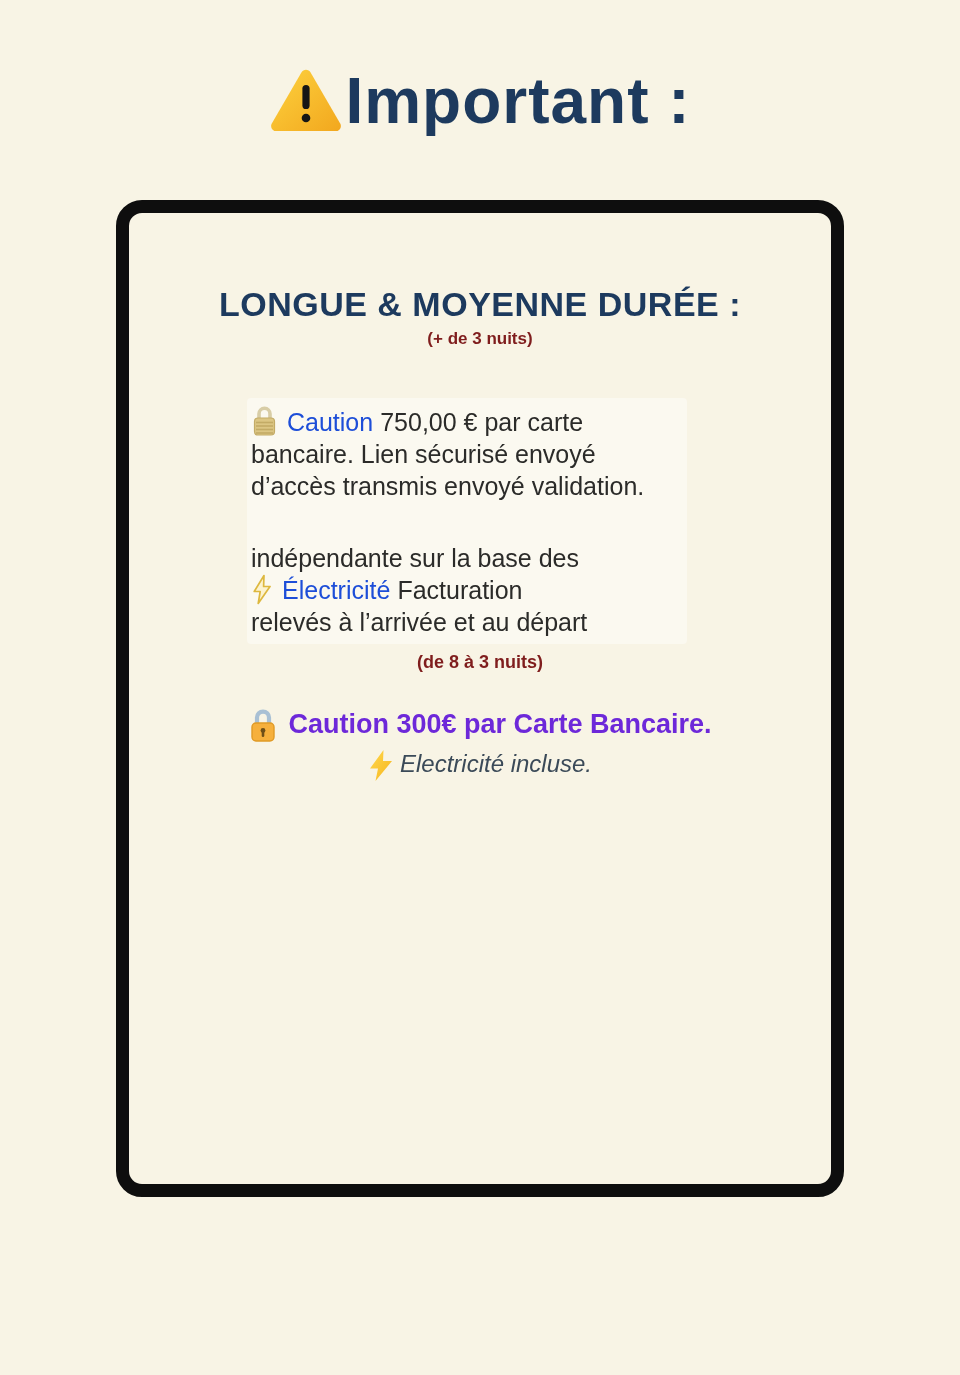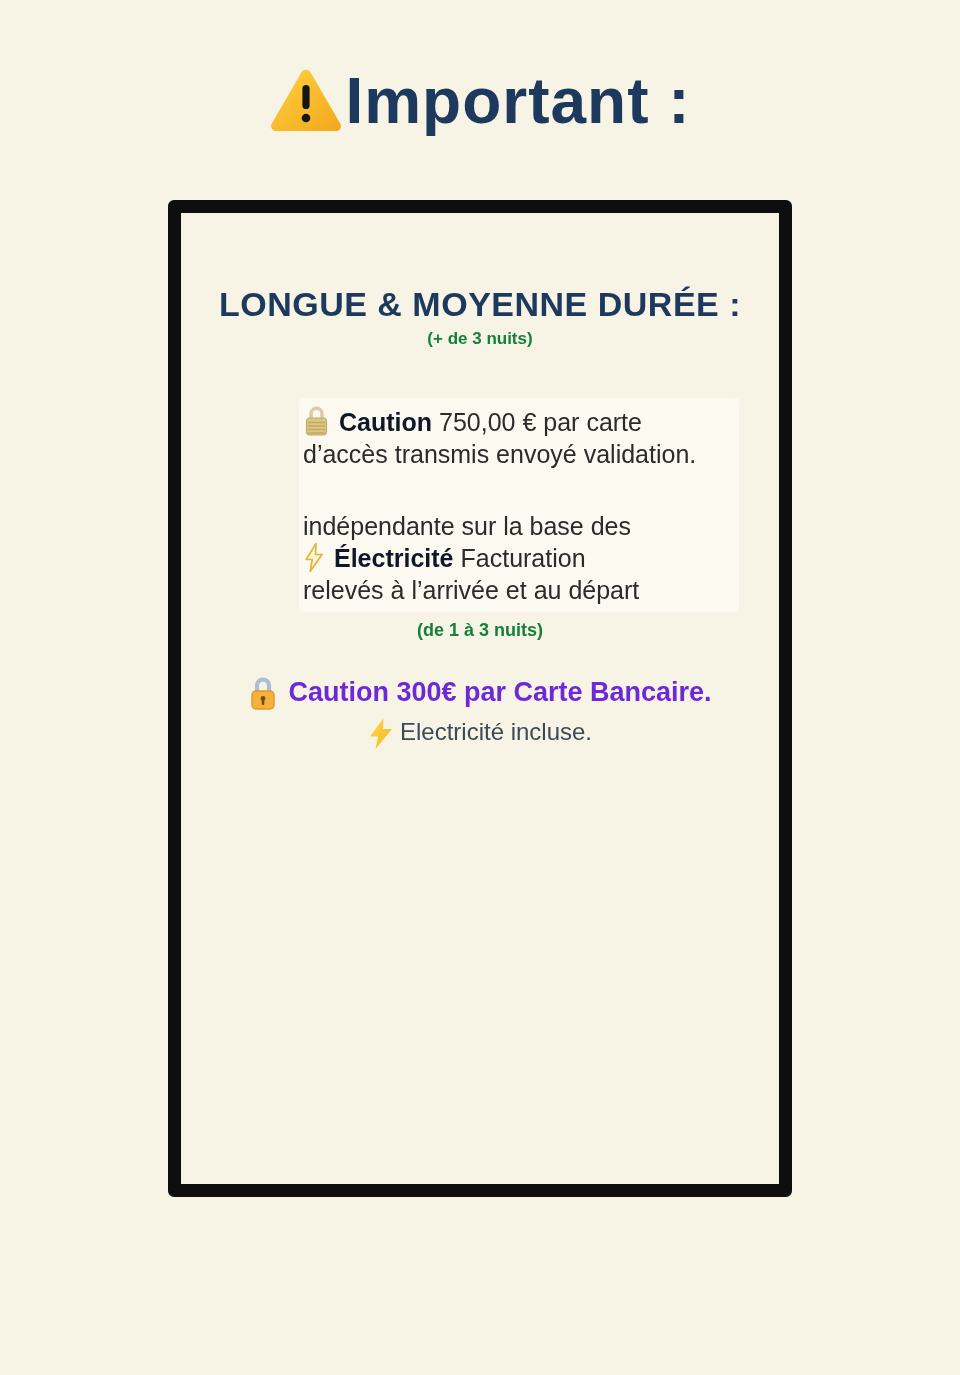--- a/index.html
+++ b/index.html
@@ -15,63 +15,63 @@
     display:flex;align-items:center;justify-content:center;
     gap:2px;padding-top:66px;
   }
   .title-text{
     font-size:64px;font-weight:700;color:#1d3a5e;
     letter-spacing:1px;line-height:1.1;
   }
   
   .card{
     box-sizing:border-box;
-    width:624px;height:997px;
+    width:728px;height:997px;
     margin:64px auto 0;
     border:13px solid #0e0e0e;
-    border-radius:6px;
+    border-radius:26px;
     background:#f8f4e5;
   }
   .section-heading{
     text-align:center;font-weight:700;color:#1d3a5e;
     line-height:1;letter-spacing:.5px;
   }
   .h-long{margin-top:74px;font-size:34px;}
   .h-short{margin-top:108px;font-size:37px;}
   .section-sub{
-    text-align:center;font-weight:700;color:#15803d;
+    text-align:center;font-weight:700;color:#7f1d1d;
     margin-top:8px;line-height:1.2;
   }
   .sub-long{font-size:17px;}
   .sub-short{font-size:18px;}
   
   .bullets{
     width:432px;
     margin:48px 0 0 118px;
     padding:6px 4px;
     font-size:25px;line-height:32px;
     color:#2b2b29;
     background:rgba(255,255,255,.42);
     border-radius:4px;
   }
   .bullet{margin-bottom:40px;}
   .bullet:last-child{margin-bottom:0;}
   .bullet-line{white-space:nowrap;}
-  .bullet .lead{font-weight:700;color:#0f172a;margin-right:7px;}
+  .bullet .lead{font-weight:400;color:#1d4ed8;margin-right:7px;}
   .bullet svg{vertical-align:-6px;margin-right:9px;}
   
   .caution-line{
     margin-top:34px;text-align:center;
     font-size:27px;font-weight:700;color:#6d28d9;
     line-height:1.25;
   }
   .caution-line svg{vertical-align:-9px;margin-right:10px;}
   .elec-line{
     margin-top:6px;text-align:center;
-    font-size:24px;color:#3b4a58;
+    font-size:24px;font-style:italic;color:#3b4a58;
     line-height:1.3;
   }
   .elec-line svg{vertical-align:-10px;margin-right:6px;}
 </style>
 </head>
 <body>
 
 <div class="page">
 
   <div class="title-row">
@@ -105,37 +105,38 @@
             <rect x="3.5" y="14" width="20" height="17" rx="3.5" fill="#dcc684"></rect>
             <rect x="3.5" y="14" width="20" height="17" rx="3.5" fill="none" stroke="#c3ab66" stroke-width="1.2"></rect>
             <g stroke="#c3ab66" stroke-width="1.6">
               <line x1="5" y1="18.5" x2="22" y2="18.5"></line>
                   <line x1="5" y1="22" x2="22" y2="22"></line>
               <line x1="5" y1="25.5" x2="22" y2="25.5"></line>
                   <line x1="5" y1="29" x2="22" y2="29"></line>
             </g>
           </svg></span><span class="lead">Caution</span><span>750,00 € par carte</span>
         </div>
+        <div class="bullet-line">bancaire. Lien sécurisé envoyé</div>
         <div class="bullet-line">d’accès transmis envoyé validation.</div>
       </div>
 
 
       <div class="bullet">
         <div class="bullet-line">indépendante sur la base des</div>
         <div class="bullet-line">
           <span><svg width="22" height="31" viewBox="0 0 22 31">
             <path d="M13 1.5 3.2 17.5h6L7.2 29.5 19 12.5h-6.4z" fill="#fcf3cf" stroke="#ddb83f" stroke-width="1.7" stroke-linejoin="round"></path>
           </svg></span><span class="lead">Électricité</span><span>Facturation</span>
         </div>
         <div class="bullet-line">relevés à l’arrivée et au départ</div>
       </div>
 
     </div>
 
-    <div class="section-sub sub-short">(de 1 à 3 nuits)</div>
+    <div class="section-sub sub-short">(de 8 à 3 nuits)</div>
 
     <div class="caution-line">
       <span><svg width="30" height="35" viewBox="0 0 30 35">
         <path d="M9 17v-6.4a6 6 0 0 1 12 0V17" fill="none" stroke="#a9c0d4" stroke-width="4.2" stroke-linecap="round"></path>
         <rect x="4" y="16" width="22" height="18" rx="4" fill="#f6b03c"></rect>
         <rect x="4" y="16" width="22" height="18" rx="4" fill="none" stroke="#e09a26" stroke-width="1.4"></rect>
         <circle cx="15" cy="23.5" r="2.4" fill="#6f4f17"></circle>
         <rect x="13.7" y="24.5" width="2.6" height="5.5" rx="1.3" fill="#6f4f17"></rect>
       </svg></span><span>Caution 300€ par Carte Bancaire.</span>
     </div>

